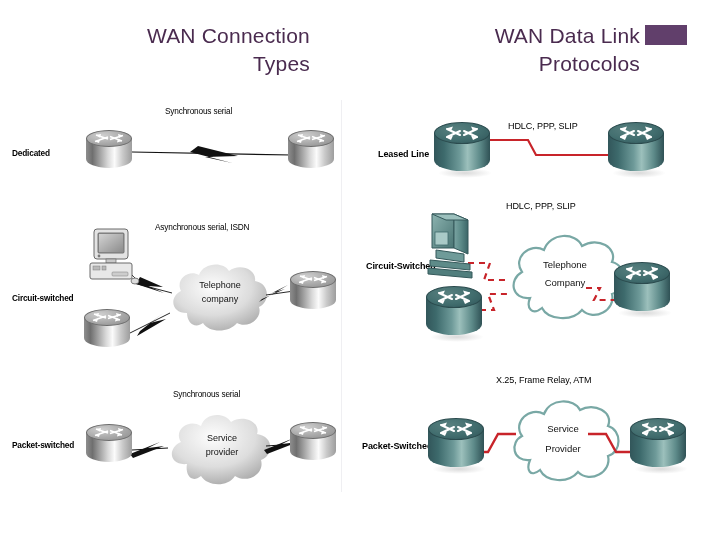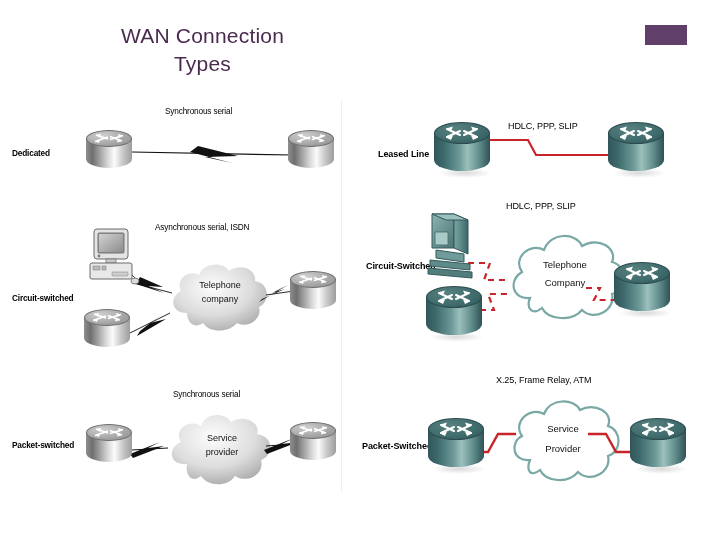--- a/index.html
+++ b/index.html
@@ -5,21 +5,21 @@
   html,body{margin:0;padding:0;}
   body{
     width:720px;height:540px;background:#ffffff;
     font-family:"Liberation Sans",sans-serif;
     overflow:hidden;position:relative;
   }
   .slide{position:absolute;left:0;top:0;width:720px;height:540px;background:#fff;}
 
   
   .title{
-    position:absolute;text-align:center;
+    position:absolute;text-align:right;
     font-family:"Liberation Sans",sans-serif;
     font-size:21px;line-height:28px;color:#4a2b4f;font-weight:400;
     letter-spacing:0.2px;
   }
   #title-left{left:95px;top:22px;width:215px;}
   #title-right{left:440px;top:22px;width:200px;}
   #title-block{
     position:absolute;left:645px;top:25px;width:42px;height:20px;
     background:#613f6b;
   }
@@ -91,20 +91,21 @@
   svg{display:block;overflow:visible;}
   .lines{position:absolute;left:0;top:0;pointer-events:none;}
 </style>
 </head>
 <body>
 
 <div class="slide">
 
   <div class="title" id="title-left">WAN Connection Types</div>
 
+  <div class="title" id="title-right">WAN Data Link Protocolos</div>
 
   <div id="title-block"></div>
 
   <div class="panel" id="panel-left">
 
     <div class="row" style="top:0px;height:100px;">
 
       <div class="lbl lbl-gray" style="left:12px;top:48px;">Dedicated</div>
 
       <div class="lbl lbl-gray lbl-proto" style="left:165px;top:6px;">Synchronous serial</div>

